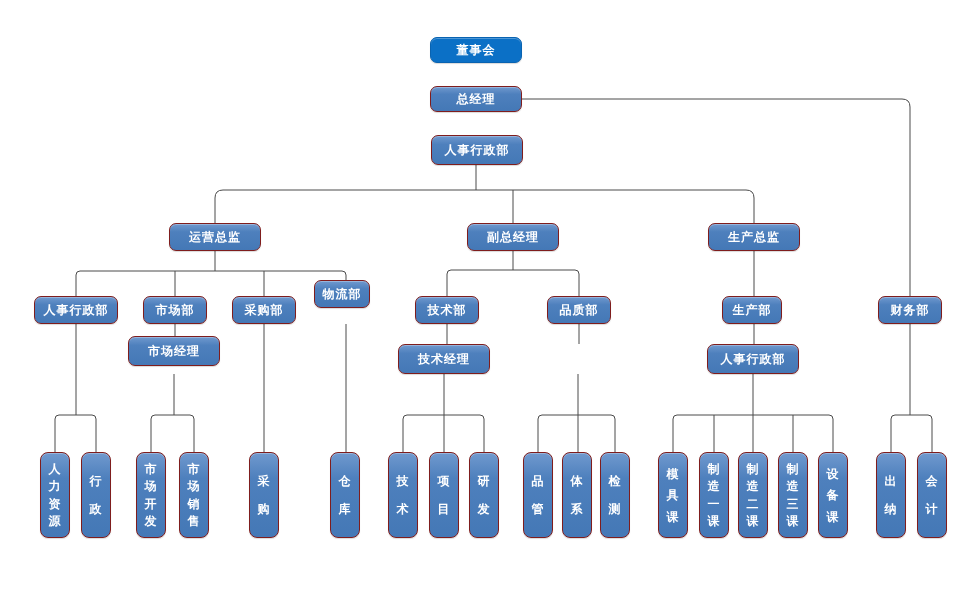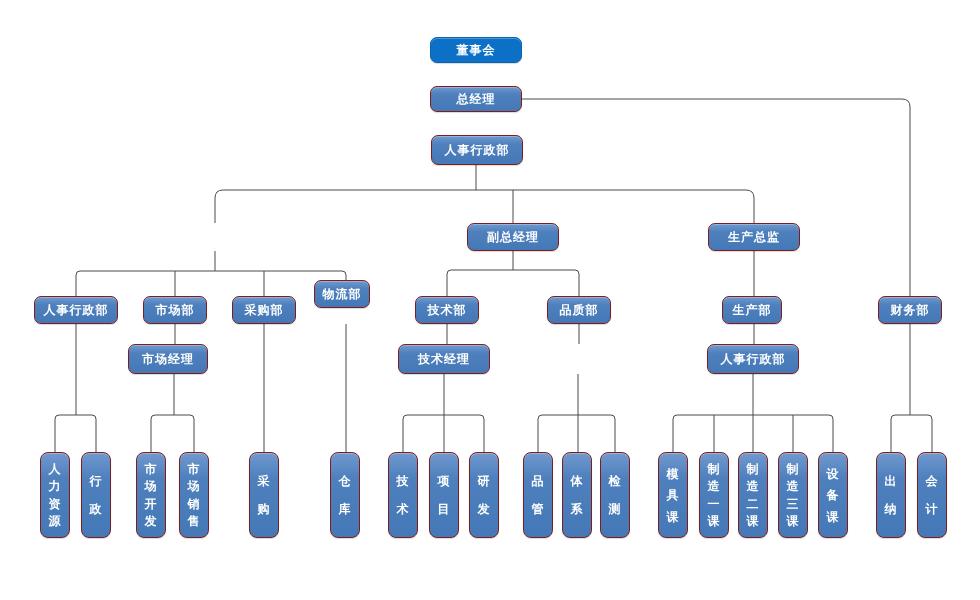--- a/index.html
+++ b/index.html
@@ -81,20 +81,23 @@
   <div class="node primary" style="left:430px;top:37px;width:92px;height:26px">
       <span class="label">董事会</span>
     </div>
   <div class="node" style="left:430px;top:86px;width:92px;height:26px">
       <span class="label">总经理</span>
     </div>
   <div class="node" style="left:431px;top:135px;width:92px;height:30px">
       <span class="label">人事行政部</span>
     </div>
 
+  <div class="node" style="left:169px;top:223px;width:92px;height:28px">
+      <span class="label">运营总监</span>
+    </div>
   <div class="node" style="left:467px;top:223px;width:92px;height:28px">
       <span class="label">副总经理</span>
     </div>
   <div class="node" style="left:708px;top:223px;width:92px;height:28px">
       <span class="label">生产总监</span>
     </div>
 
   <div class="node" style="left:34px;top:296px;width:84px;height:28px">
       <span class="label">人事行政部</span>
     </div>
@@ -113,21 +116,21 @@
   <div class="node" style="left:547px;top:296px;width:64px;height:28px">
       <span class="label">品质部</span>
     </div>
   <div class="node" style="left:722px;top:296px;width:60px;height:28px">
       <span class="label">生产部</span>
     </div>
   <div class="node" style="left:878px;top:296px;width:64px;height:28px">
       <span class="label">财务部</span>
     </div>
 
-  <div class="node" style="left:128px;top:344px;width:80px;height:30px">
+  <div class="node" style="left:128px;top:336px;width:92px;height:30px">
       <span class="label">市场经理</span>
     </div>
   <div class="node" style="left:398px;top:344px;width:92px;height:30px">
       <span class="label">技术经理</span>
     </div>
   <div class="node" style="left:707px;top:344px;width:92px;height:30px">
       <span class="label">人事行政部</span>
     </div>
 
   <div class="node vbox" style="left:40px;top:452px">

